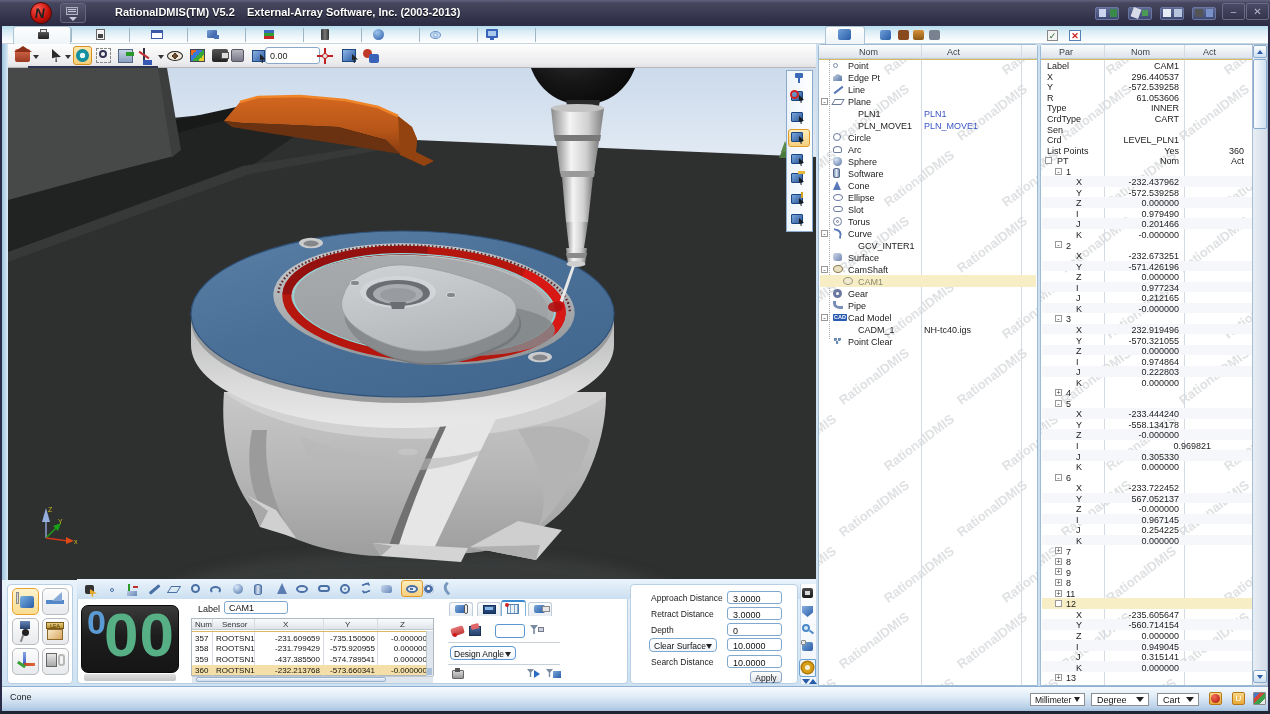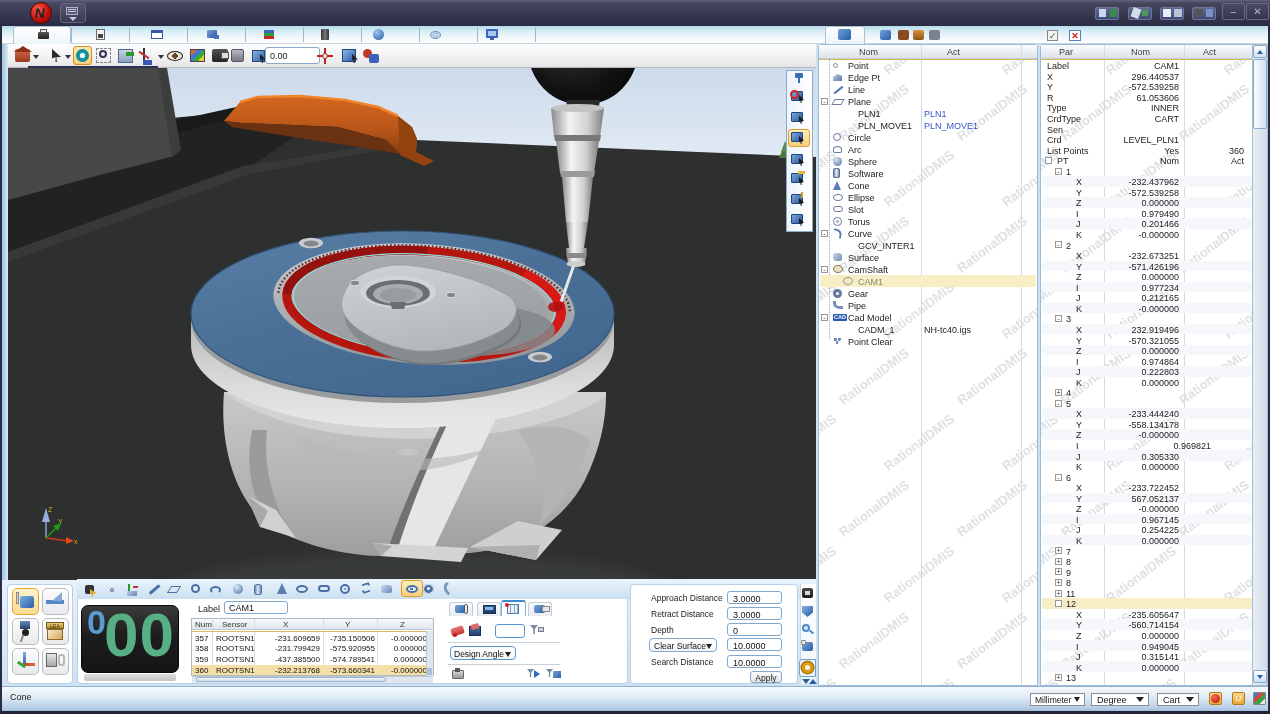--- a/index.html
+++ b/index.html
@@ -48,20 +48,21 @@
 .bluev{color:#3a56c4;}
 </style></head><body>
 <div id="titlebar" class="abs">
     <div class="abs" style="left:30px;top:2px;width:22px;height:22px;border-radius:50%;background:radial-gradient(circle at 35% 30%,#ff5a50,#c41109 55%,#6e0a05);border:1px solid #4a0a08;"></div>
     <div class="abs" style="left:35px;top:5px;width:13px;height:15px;color:#1a1a1a;font-weight:bold;font-size:14px;transform:skewX(-8deg);color:#222;">N</div>
     <div class="abs" style="left:60px;top:3px;width:26px;height:20px;background:linear-gradient(#55556f,#3a3a52);border:1px solid #666680;border-radius:3px;"></div>
     <div class="abs" style="left:66px;top:7px;width:12px;height:8px;border:1px solid #b0b0c4;background:#5a5a74;"></div>
     <div class="abs" style="left:68px;top:9px;width:8px;height:1px;background:#c8c8d8;"></div>
     <div class="abs" style="left:68px;top:11px;width:8px;height:1px;background:#c8c8d8;"></div>
     <div class="abs" style="left:69px;top:17px;width:0;height:0;border-left:4px solid transparent;border-right:4px solid transparent;border-top:4px solid #c8c8d8;"></div>
+    <div class="abs ttext" style="left:115px;">RationalDMIS(TM) V5.2&nbsp;&nbsp;&nbsp;&nbsp;External-Array Software, Inc. (2003-2013)</div>
     <div class="abs" style="left:1095px;top:7px;width:24px;height:13px;background:linear-gradient(#5e6a94,#3e4a72);border:1px solid #6a76a0;border-radius:2px;"></div>
     <div class="abs" style="left:1128px;top:7px;width:24px;height:13px;background:linear-gradient(#5e6a94,#3e4a72);border:1px solid #6a76a0;border-radius:2px;"></div>
     <div class="abs" style="left:1160px;top:7px;width:24px;height:13px;background:linear-gradient(#5e6a94,#3e4a72);border:1px solid #6a76a0;border-radius:2px;"></div>
     <div class="abs" style="left:1192px;top:7px;width:24px;height:13px;background:linear-gradient(#5e6a94,#3e4a72);border:1px solid #6a76a0;border-radius:2px;"></div>
     <div class="abs" style="left:1099px;top:9px;width:7px;height:8px;background:#cdd5ee;"></div>
     <div class="abs" style="left:1110px;top:9px;width:7px;height:8px;background:#3a8a4a;"></div>
     <div class="abs" style="left:1132px;top:8px;width:8px;height:10px;background:#d8dce8;transform:rotate(20deg);"></div>
     <div class="abs" style="left:1142px;top:10px;width:6px;height:6px;background:#4a9a55;"></div>
     <div class="abs" style="left:1163px;top:9px;width:8px;height:8px;background:#e8ecf4;"></div>
     <div class="abs" style="left:1174px;top:9px;width:8px;height:8px;background:#b8c4dc;"></div>

